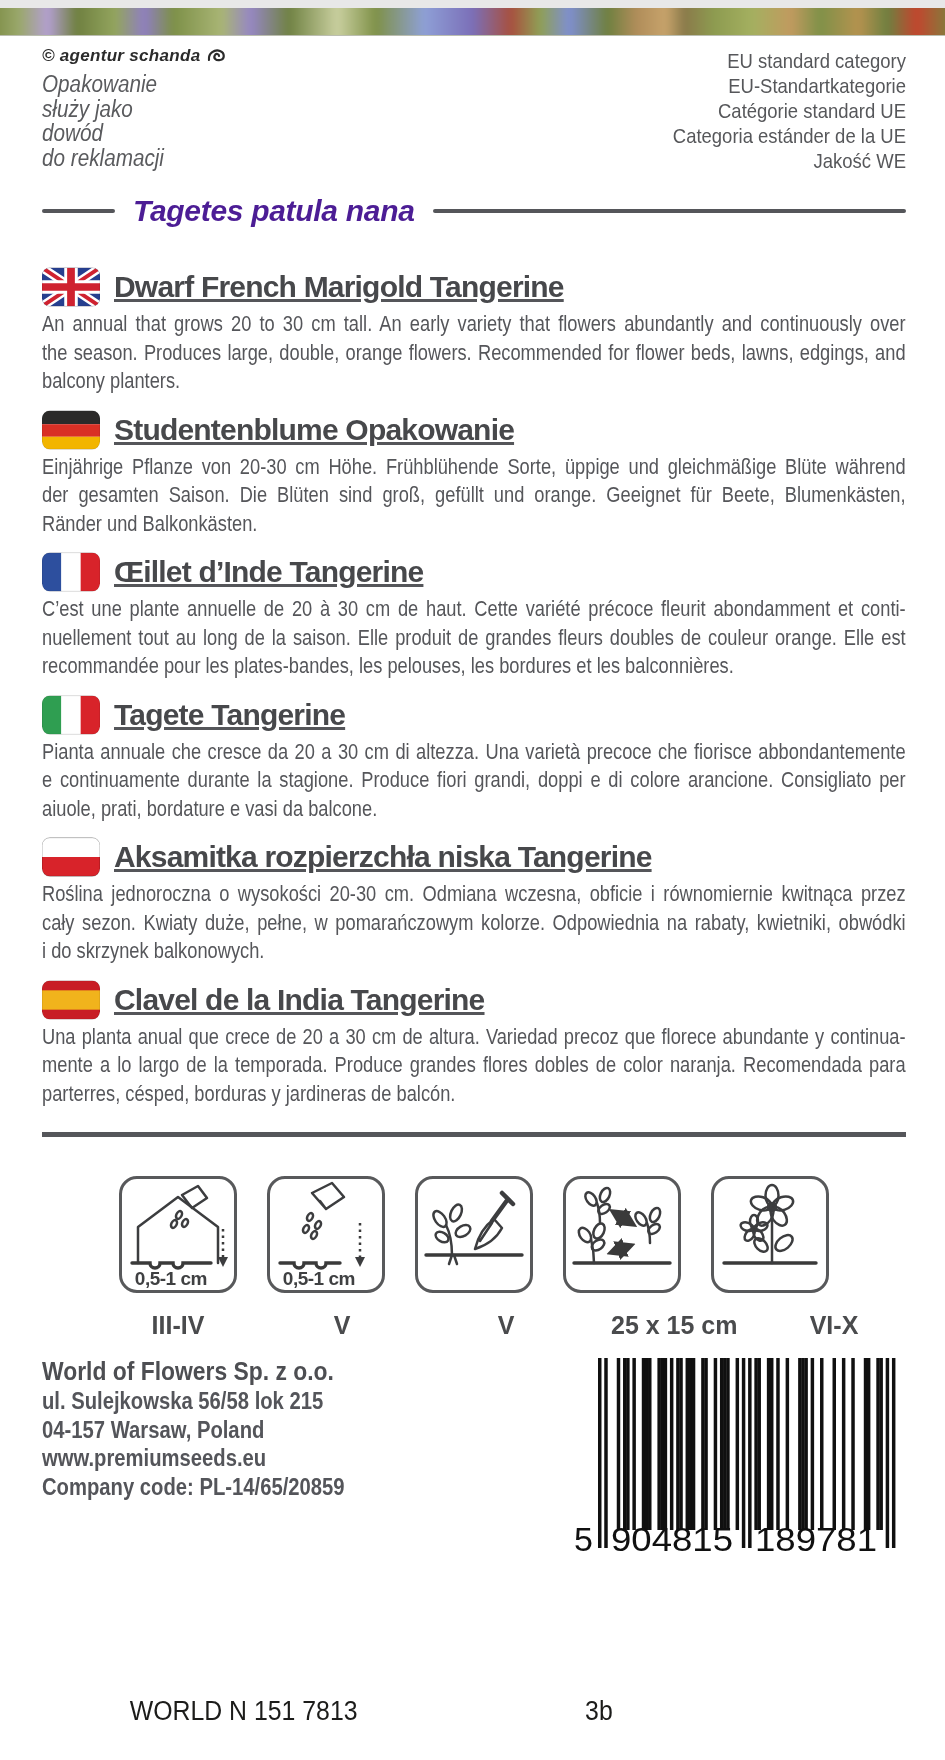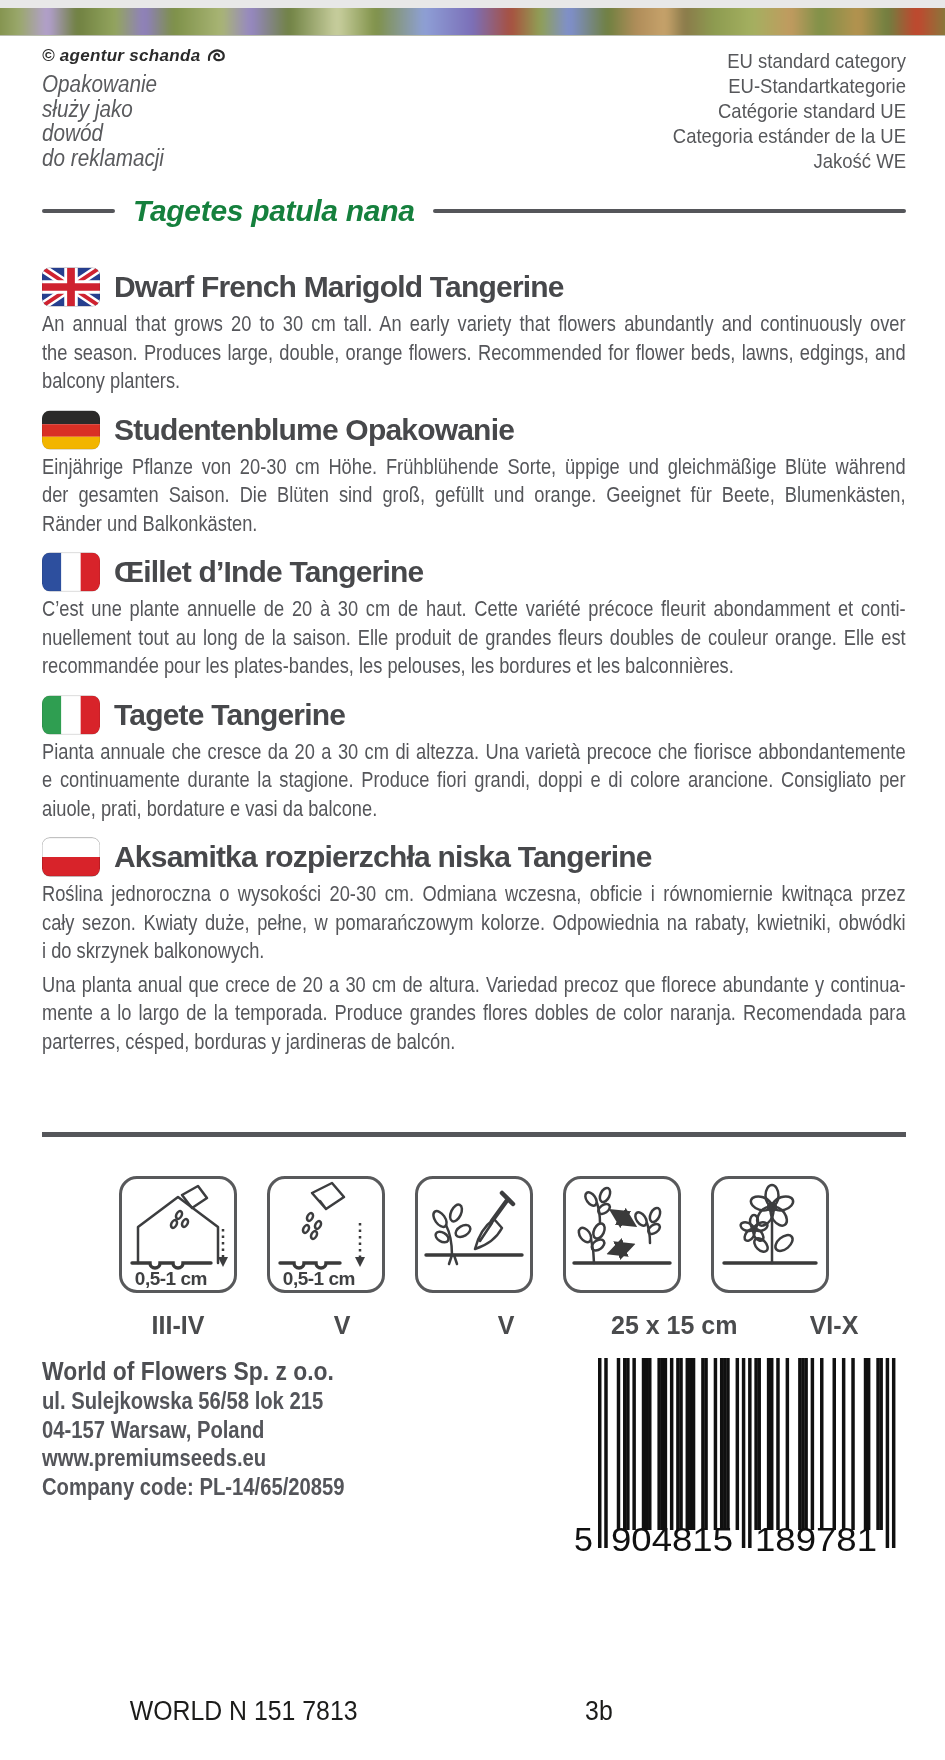--- a/index.html
+++ b/index.html
@@ -14,25 +14,25 @@
             font-style:italic;font-weight:bold;font-size:17px;color:#2b2b2b;letter-spacing:.3px;}
   .claim{position:absolute;left:42px;top:64px;font-style:italic;font-size:23px;line-height:24.5px;color:#5a5b5e;
          transform:scaleX(.9);transform-origin:0 0;}
   .eu{position:absolute;right:39px;top:40px;text-align:right;font-size:21px;line-height:25px;color:#56575a;
       transform:scaleX(.88);transform-origin:100% 0;white-space:nowrap;}
   
   .title-row{position:absolute;left:42px;right:39px;top:186px;display:flex;align-items:center;gap:18px;}
   .dash{height:4.5px;background:#55565a;border-radius:2px;}
   .dash.l{width:73px;}
   .dash.r{flex:1;}
-  .species{font-size:30px;font-weight:bold;font-style:italic;color:#15803d;letter-spacing:-.3px;white-space:nowrap;}
+  .species{font-size:30px;font-weight:bold;font-style:italic;color:#4c1d95;letter-spacing:-.3px;white-space:nowrap;}
   
   .sections{position:absolute;left:42px;right:39px;top:250px;}
   .section{margin-bottom:5px;}
-  .shead{height:52px;padding-top:6px;box-sizing:border-box;display:flex;align-items:center;gap:14px;}
+  .shead{height:52px;padding-top:6px;box-sizing:border-box;display:flex;align-items:center;gap:14px;text-decoration:underline;}
   .flag{flex:0 0 auto;display:block;border-radius:8px;}
   .shead h2{margin:0;font-size:30px;font-weight:bold;color:#47484b;letter-spacing:-.8px;white-space:nowrap;}
   .para{width:1016px;transform:scaleX(.85);transform-origin:0 0;font-size:21.5px;line-height:28.5px;color:#55565a;}
   .para .line{text-align:justify;text-align-last:justify;white-space:normal;}
   .para .line.last{text-align-last:left;}
   
   .divider{position:absolute;left:42px;right:39px;top:1124px;height:5px;background:#55565a;}
   
   .picto-row{position:absolute;left:0;top:1168px;display:flex;gap:30px;padding-left:119px;}
   .pbox{position:relative;width:118px;height:117px;box-sizing:border-box;border:3px solid #58595b;border-radius:18px;}
@@ -212,20 +212,35 @@
         <h2>Aksamitka rozpierzchła niska Tangerine</h2>
       </div>
       <div class="para">
         <div class="line">Roślina jednoroczna o wysokości 20-30 cm. Odmiana wczesna, obficie i równomiernie kwitnąca przez</div>
         <div class="line">cały sezon. Kwiaty duże, pełne, w pomarańczowym kolorze. Odpowiednia na rabaty, kwietniki, obwódki</div>
         <div class="line last">i do skrzynek balkonowych.</div>
       </div>
     </div>
 
     <div class="section">
+      <div class="shead">
+        <svg class="flag" width="58" height="40" viewBox="0 0 60 40">
+          <defs>
+              <clipPath id="ces">
+                <rect width="60" height="40" rx="8"></rect>
+              </clipPath>
+            </defs>
+          <g clip-path="url(#ces)">
+            <rect width="60" height="40" fill="#c81d25"></rect>
+            <rect width="60" height="20" y="10" fill="#f1b31c"></rect>
+          </g>
+          <rect width="60" height="40" rx="8" fill="none" stroke="rgba(0,0,0,.15)"></rect>
+        </svg>
+        <h2>Clavel de la India Tangerine</h2>
+      </div>
       <div class="para">
         <div class="line">Una planta anual que crece de 20 a 30 cm de altura. Variedad precoz que florece abundante y continua-</div>
         <div class="line">mente a lo largo de la temporada. Produce grandes flores dobles de color naranja. Recomendada para</div>
         <div class="line last">parterres, césped, borduras y jardineras de balcón.</div>
       </div>
     </div>
 
   </div>
 
   <div class="divider"></div>

